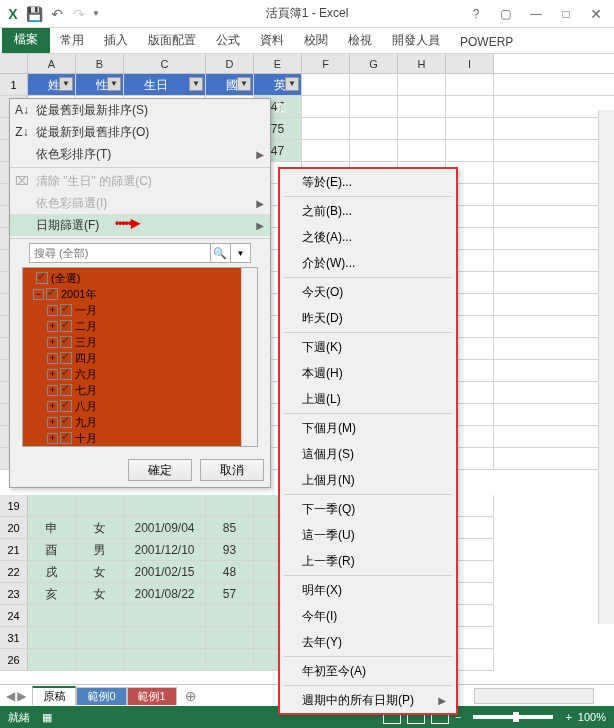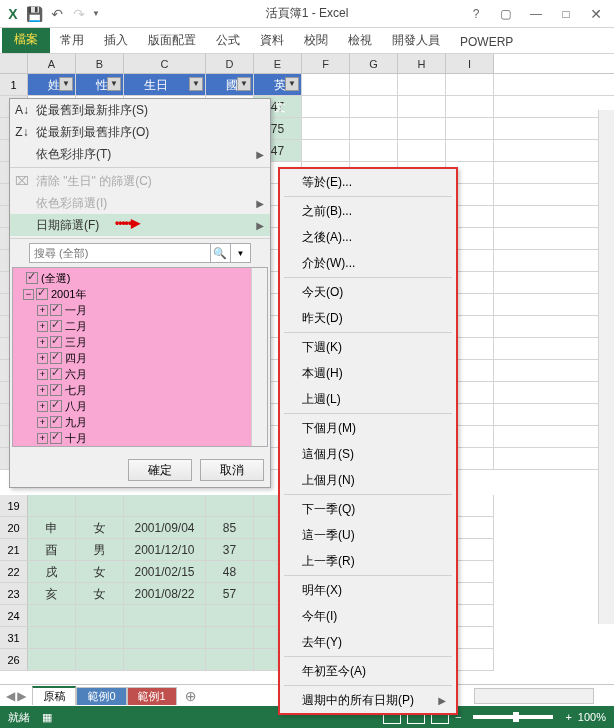--- a/index.html
+++ b/index.html
@@ -8,21 +8,21 @@
 .titlebar { height: 28px; background: #fff; border-bottom: 1px solid #d4d4d4; display: flex; align-items: center; padding: 0 4px; position: relative; }
 .tb-left { display: flex; gap: 4px; align-items: center; }
 .tb-icon { width: 18px; height: 18px; display: flex; align-items: center; justify-content: center; font-size: 14px; }
 .tb-title { position: absolute; left: 50%; transform: translateX(-50%); font-size: 12px; color: #444; }
 .tb-right { margin-left: auto; display: flex; gap: 2px; }
 .tb-btn { width: 28px; height: 20px; display: flex; align-items: center; justify-content: center; font-size: 12px; color: #666; }
 .tb-btn.close { font-size: 14px; }
 
 .ribbon-tabs { height: 26px; display: flex; align-items: flex-end; padding-left: 2px; background: #fff; border-bottom: 1px solid #d4d4d4; }
 .ribbon-tab { padding: 5px 10px 4px; font-size: 12px; color: #444; cursor: pointer; white-space: nowrap; }
-.ribbon-tab.file { background: #217346; color: #fde047; padding: 5px 12px; font-family: Liberation Mono, monospace; }
+.ribbon-tab.file { background: #217346; color: #ffffff; padding: 5px 12px; font-family: Liberation Mono, monospace; }
 
 .grid-area { position: relative; height: 614px; background: #fff; }
 .col-headers { display: flex; height: 20px; border-bottom: 1px solid #c6c6c6; }
 .row-header-corner { width: 28px; background: #e6e6e6; border-right: 1px solid #c6c6c6; }
 .col-header { background: #e6e6e6; border-right: 1px solid #c6c6c6; text-align: center; line-height: 20px; font-size: 11px; color: #333; }
 .col-A { width: 48px; } .col-B { width: 48px; } .col-C { width: 82px; } .col-D { width: 48px; } .col-E { width: 48px; }
 .col-F, .col-G, .col-H, .col-I { width: 48px; }
 
 .grid-row { display: flex; height: 22px; border-bottom: 1px solid #d4d4d4; }
 .row-header { width: 28px; background: #e6e6e6; border-right: 1px solid #c6c6c6; text-align: center; line-height: 22px; font-size: 11px; }
@@ -34,21 +34,21 @@
 .filter-panel { position: absolute; top: 98px; left: 9px; width: 262px; background: #f0f0f0; border: 1px solid #a0a0a0; z-index: 10; box-shadow: 2px 2px 4px rgba(0,0,0,0.2); }
 .fp-item { height: 22px; display: flex; align-items: center; padding: 0 6px 0 26px; font-size: 12px; color: #333; position: relative; }
 .fp-item.disabled { color: #aaa; }
 .fp-item.highlight { background: #cde6d7; }
 .fp-item .fp-icon { position: absolute; left: 4px; width: 16px; text-align: center; font-size: 12px; }
 .fp-item .arrow-r { margin-left: auto; font-size: 10px; color: #666; }
 .fp-sep { height: 1px; background: #d0d0d0; margin: 2px 0; }
 .fp-search { margin: 4px 19px; display: flex; align-items: flex-start; }
 .fp-search input { flex: 1; height: 20px; border: 1px solid #abadb3; padding: 0 4px; font-size: 11px; }
 .fp-search .s-btn { width: 20px; height: 20px; border: 1px solid #abadb3; border-left: none; background: #fff; display: flex; align-items: center; justify-content: center; font-size: 11px; }
-.fp-tree { margin: 0 2px 6px; border: 1px solid #abadb3; background: #f9a8d4; height: 180px; overflow: hidden; position: relative; }
+.fp-tree { margin: 0 12px 6px; border: 1px solid #abadb3; background: #c2410c; height: 180px; overflow: hidden; position: relative; }
 .fp-tree-inner { padding: 2px; }
 .tree-item { display: flex; align-items: center; height: 16px; font-size: 11px; }
 .tree-check { width: 12px; height: 12px; border: 1px solid #888; margin-right: 3px; position: relative; }
 .tree-check.checked::after { content: "✓"; position: absolute; top: -3px; left: 0; font-size: 11px; color: #333; }
 .tree-exp { width: 11px; height: 11px; border: 1px solid #888; margin-right: 2px; font-size: 9px; line-height: 9px; text-align: center; }
 .tree-scroll { position: absolute; right: 0; top: 0; bottom: 0; width: 16px; background: #f0f0f0; border-left: 1px solid #d0d0d0; }
 .fp-buttons { display: flex; justify-content: flex-end; gap: 8px; padding: 6px; }
 .fp-btn { width: 64px; height: 22px; border: 1px solid #acacac; background: linear-gradient(#f8f8f8,#e8e8e8); font-size: 12px; }
 
 .red-arrow { position: absolute; left: 105px; top: 2px; color: #d00; font-weight: bold; letter-spacing: -1px; }
@@ -368,21 +368,21 @@
 <div class="cell col-F"></div>
 <div class="cell col-G"></div>
 <div class="cell col-H"></div>
 <div class="cell col-I"></div>
 </div>
       <div class="grid-row">
 <div class="row-header">21</div>
 <div class="cell col-A sel">酉</div>
 <div class="cell col-B sel">男</div>
 <div class="cell col-C sel">2001/12/10</div>
-<div class="cell col-D sel">37</div>
+<div class="cell col-D sel">93</div>
 <div class="cell col-E sel"></div>
 <div class="cell col-F"></div>
 <div class="cell col-G"></div>
 <div class="cell col-H"></div>
 <div class="cell col-I"></div>
 </div>
       <div class="grid-row">
 <div class="row-header">22</div>
 <div class="cell col-A sel">戌</div>
 <div class="cell col-B sel">女</div>

